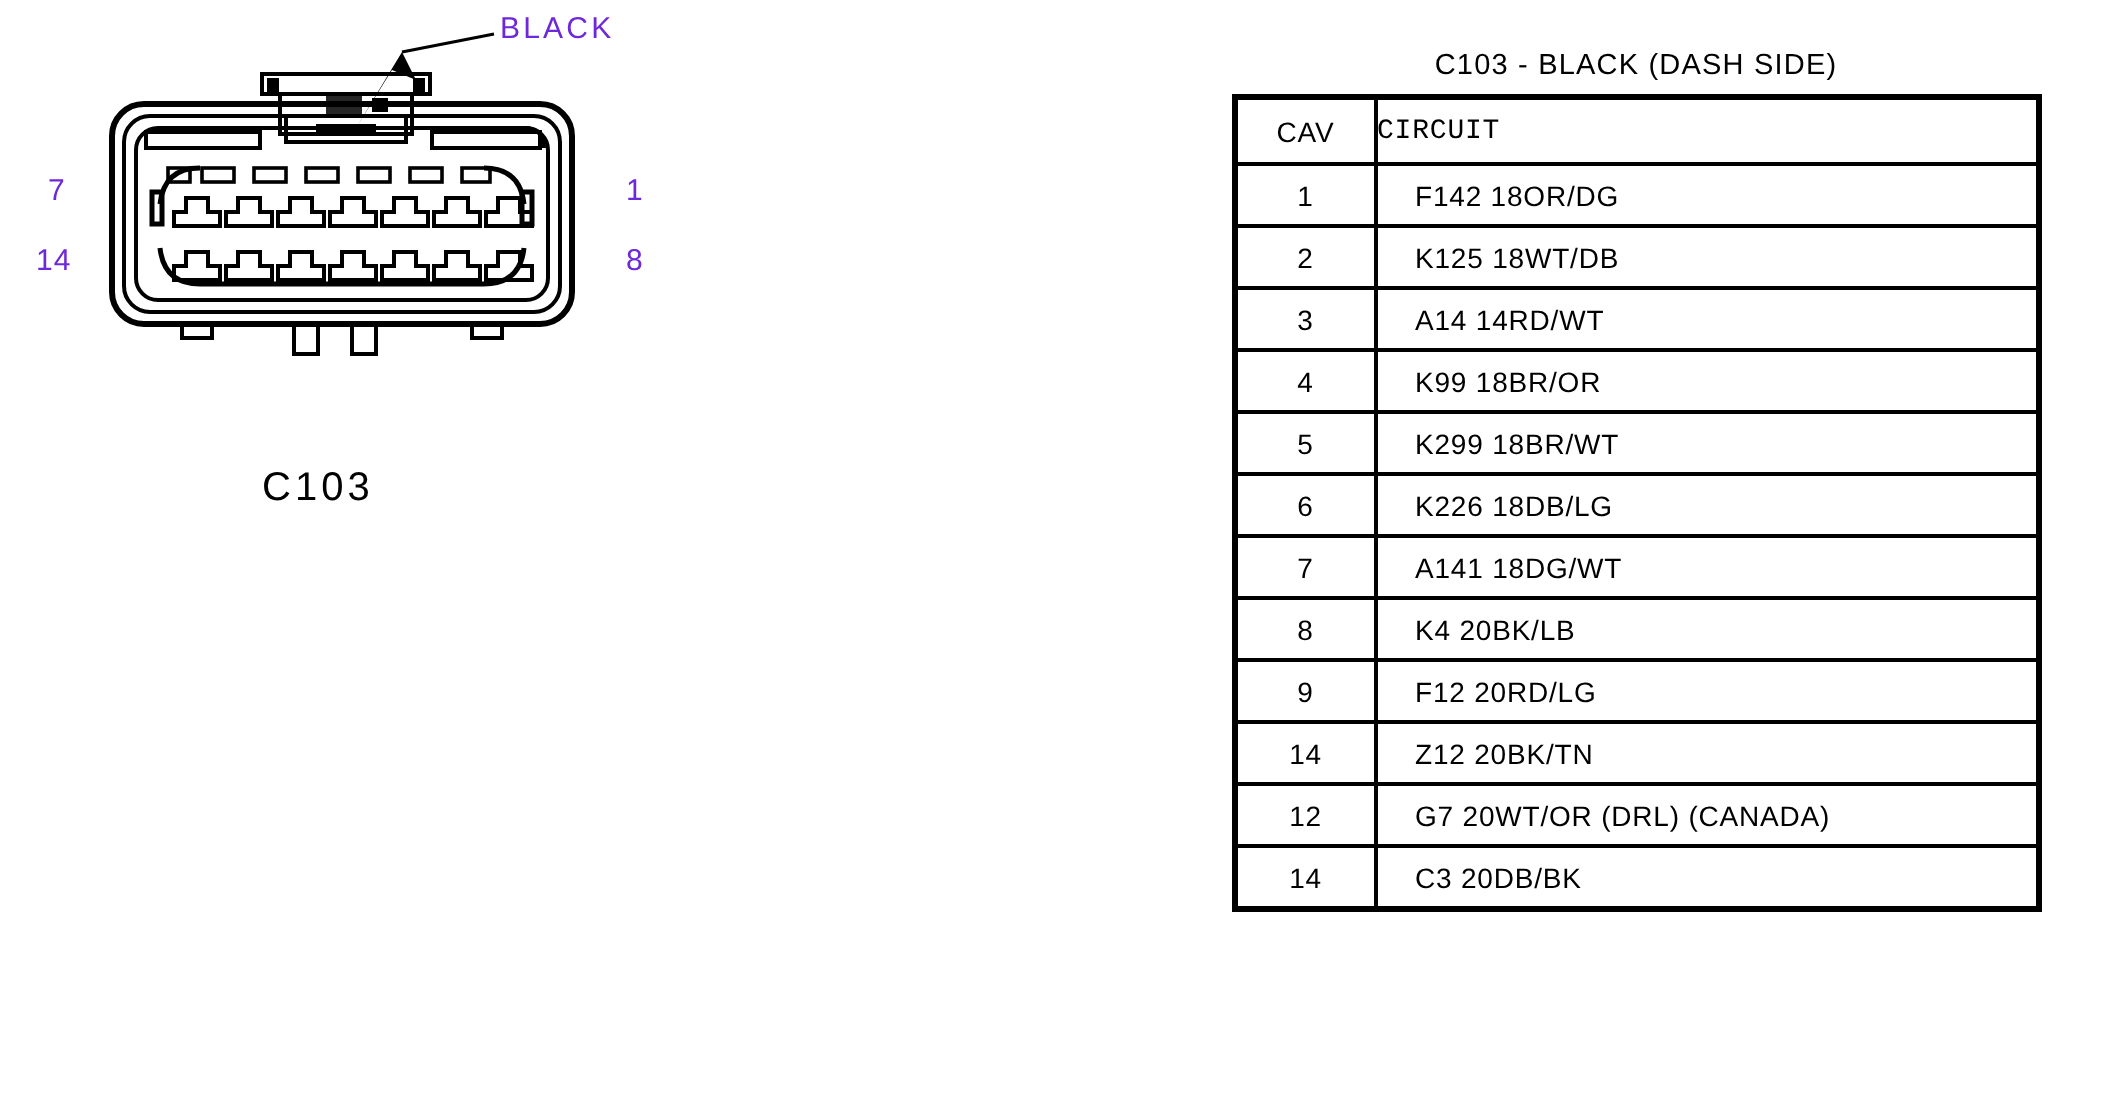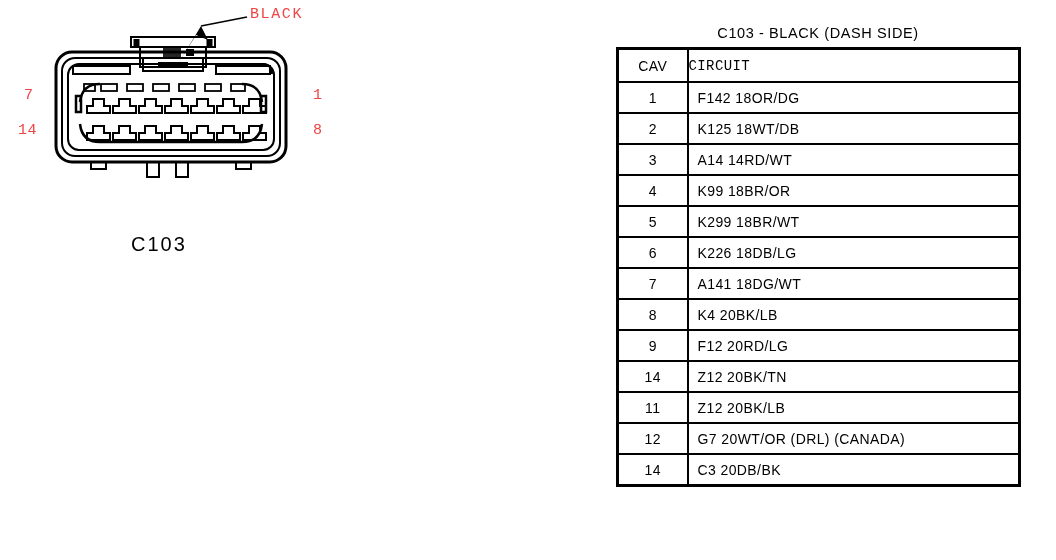--- a/index.html
+++ b/index.html
@@ -28,23 +28,23 @@
 
   #connector-svg {
     position: absolute;
     left: 0;
     top: 0;
   }
 
   .pin-label {
     position: absolute;
     font-size: 15px;
-    font-family: Liberation Mono, monospace;
+    font-family: Liberation Sans, sans-serif;
     letter-spacing: 0.5px;
-    color: #ef4444;
+    color: #6d28d9;
     white-space: nowrap;
   }
   #pin-label-7  { left: 24px;  top: 87px;  }
   #pin-label-14 { left: 18px;  top: 122px; }
   #pin-label-1  { left: 313px; top: 87px;  }
   #pin-label-8  { left: 313px; top: 122px; }
 
   #black-callout-label {
     position: absolute;
     left: 250px;
@@ -102,21 +102,21 @@
   #circuit-table th.cav-header,
   #circuit-table td.cav-cell {
     text-align: center;
   }
   #circuit-table th.circuit-header {
     text-align: left;
     font-family: Liberation Mono, monospace;
   }
   #circuit-table td.circuit-cell {
     text-align: left;
-    padding-left: 9px;
+    padding-left: 19px;
   }
   #circuit-table thead th { height: 31px; }
 </style>
 </head>
 <body>
 
 <div id="connector-panel">
 
   <svg id="connector-svg" width="600" height="250" viewBox="0 0 600 250">
 
@@ -254,24 +254,20 @@
         </tr>
         <tr>
           <td class="cav-cell">9</td>
           <td class="circuit-cell">F12 20RD/LG</td>
         </tr>
         <tr>
           <td class="cav-cell">14</td>
           <td class="circuit-cell">Z12 20BK/TN</td>
         </tr>
         <tr>
-          <td class="cav-cell">11</td>
-          <td class="circuit-cell">Z12 20BK/LB</td>
-        </tr>
-        <tr>
           <td class="cav-cell">12</td>
           <td class="circuit-cell">G7 20WT/OR (DRL) (CANADA)</td>
         </tr>
         <tr>
           <td class="cav-cell">14</td>
           <td class="circuit-cell">C3 20DB/BK</td>
         </tr>
       </tbody>
   </table>
 </div>

